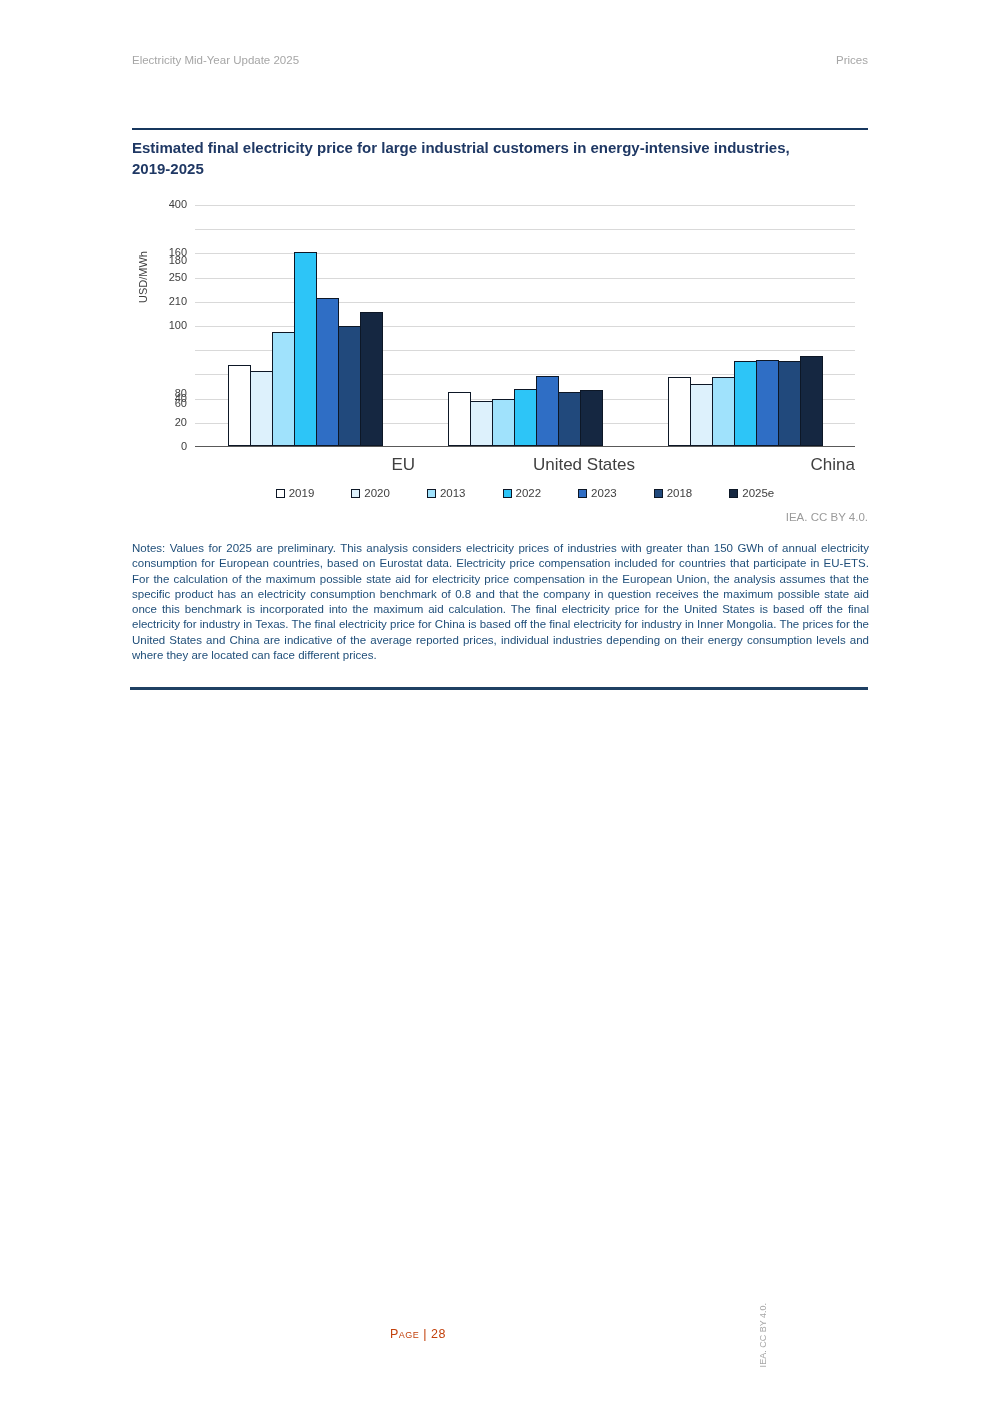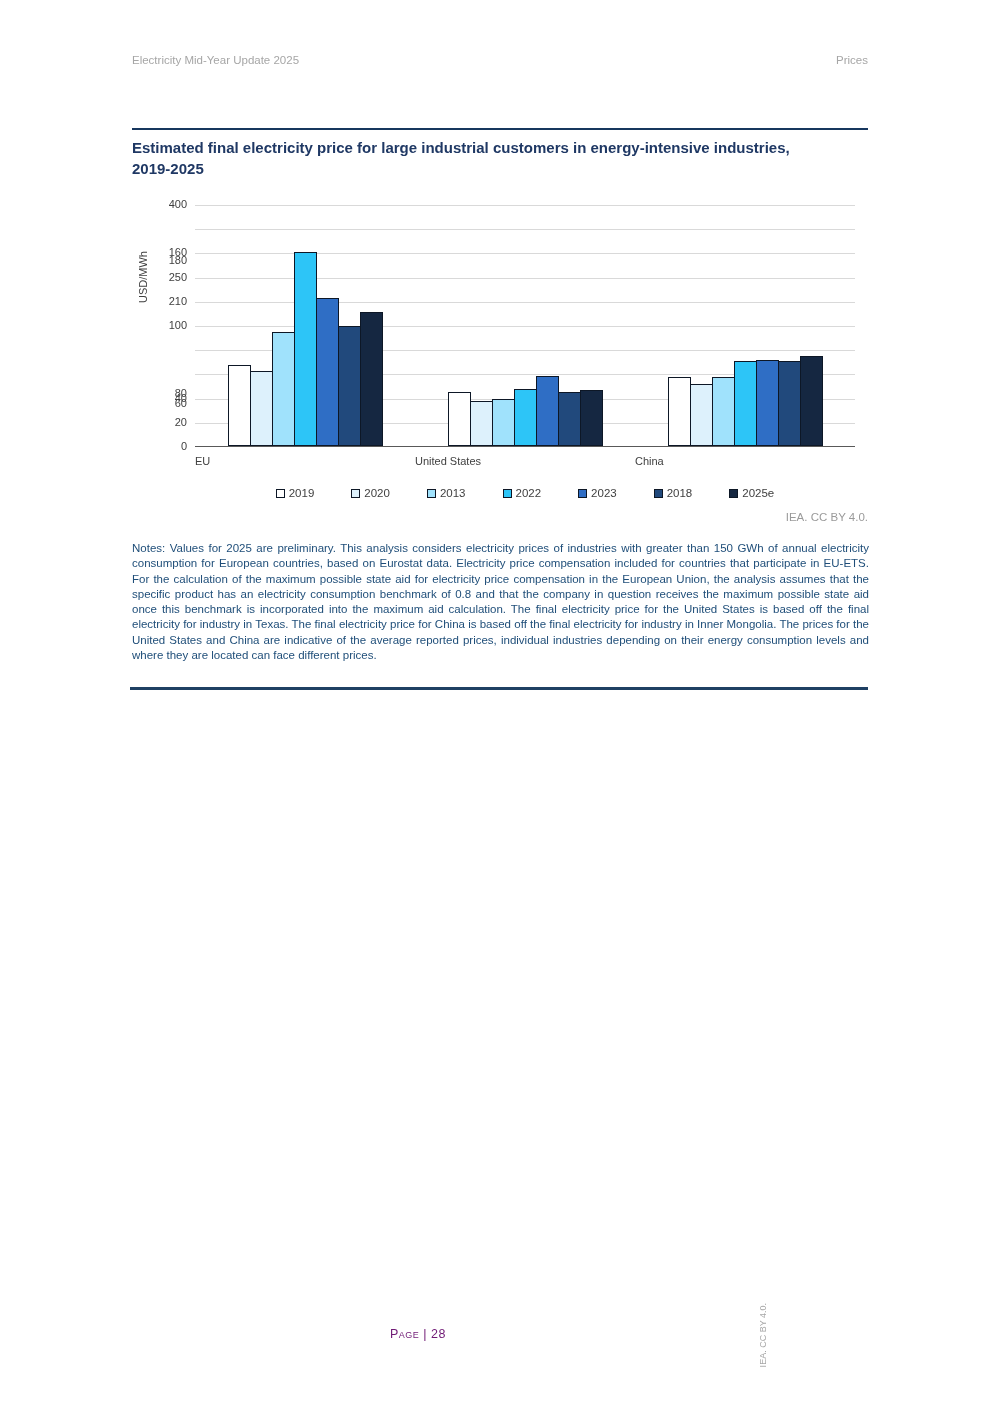--- a/index.html
+++ b/index.html
@@ -21,40 +21,40 @@
     transform-origin: center; font-size: 11px; color: #404040; white-space: nowrap; width: 120px; text-align: center; margin-left: -52px;}
   .plot { position: absolute; left: 63px; top: 0; width: 660px; height: 242px;
     border-bottom: 1.5px solid #595959; }
   .gridline { position: absolute; left: 0; width: 100%; height: 1px; background: #d9d9d9; }
   .ytick { position: absolute; right: 668px; width: 40px; text-align: right;
     font-size: 11px; color: #404040; }
   .bar-group { position: absolute; bottom: 0; height: 242px;
     display: flex; align-items: flex-end; justify-content: center; }
   .bar { width: 23px; border: 1px solid #0d1726; margin-left: -1px; }
   .bar:first-child { margin-left: 0; }
-  .xlabel { position: absolute; top: 250px; font-size: 11px; color: #404040;
-    text-align: left; }
+  .xlabel { position: absolute; top: 250px; font-size: 17px; color: #404040;
+    text-align: right; }
 
   .legend { position: absolute; top: 282px; left: 63px; width: 660px;
     display: flex; justify-content: center; gap: 37px; }
   .legend-item { display: flex; align-items: center; gap: 4px;
     font-size: 11.5px; color: #404040; }
   .legend-swatch { width: 9px; height: 9px; border: 1px solid #0d1726; display: inline-block; }
 
   .attribution { position: absolute; top: 511px; left: 132px; width: 736px;
     text-align: right; font-size: 11.5px; color: #9a9a9a; }
 
   .notes { position: absolute; top: 541px; left: 132px; width: 737px;
     font-size: 11.5px; line-height: 15.3px; color: #1f4e79; text-align: justify; }
 
   .bottom-rule { position: absolute; top: 687px; left: 130px; width: 738px;
     border-top: 3px solid #1f4063; }
 
   .footer { position: absolute; top: 1327px; left: 0; width: 100%;
-    text-align: center; font-size: 12.5px; color: #701a75;
+    text-align: center; font-size: 12.5px; color: #c2410c;
     font-variant: small-caps; letter-spacing: 0.5px; }
 
   .side-attrib { position: absolute; right: 68px; bottom: 100px;
     transform: rotate(-90deg); transform-origin: bottom right;
     font-size: 9px; color: #a6a6a6; white-space: nowrap; }
 </style>
 </head>
 <body>
 
 <div class="page">

